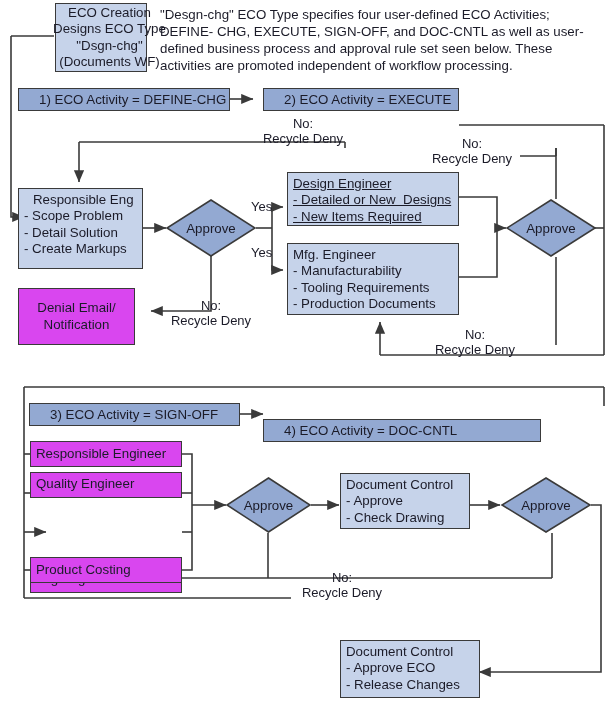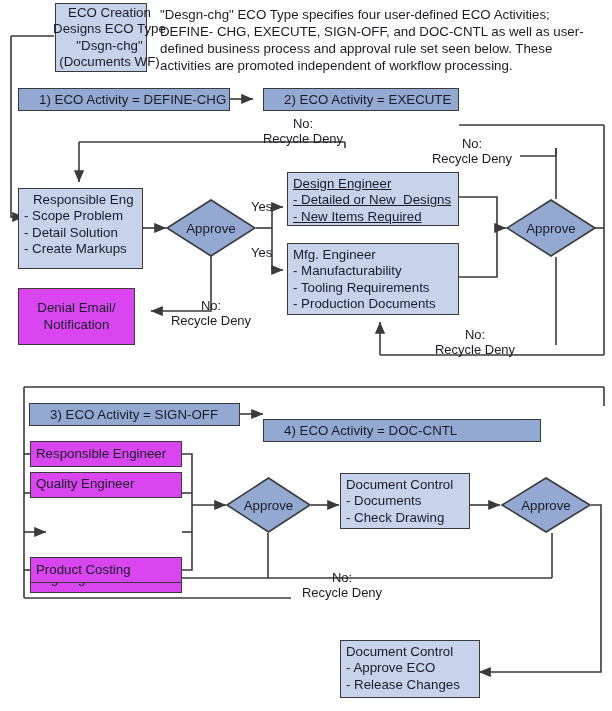--- a/index.html
+++ b/index.html
@@ -241,21 +241,21 @@
   </div>
   <div class="node mid pad-left" style="left:30px; top:519px; width:152px; height:26px; display:flex; align-items:flex-start;margin-top:48px;">
     <span class="ln">Mfg Engineer</span>
   </div>
   <div class="node mid pad-left" style="left:30px; top:557px; width:152px; height:26px; display:flex; align-items:center;">
     <span class="ln">Product Costing</span>
   </div>
 
   <div class="node light pad-left" style="left:340px; top:473px; width:130px; height:56px;">
     <span class="ln">Document Control</span>
-    <span class="ln">- Documents</span>
+    <span class="ln">- Approve</span>
     <span class="ln">- Check Drawing</span>
   </div>
 
   <div class="node light pad-left" style="left:340px; top:640px; width:140px; height:58px;">
     <span class="ln">Document Control</span>
     <span class="ln">- Approve ECO</span>
     <span class="ln">- Release Changes</span>
   </div>
 
   <div class="diamond" style="left:165px; top:198px; width:92px; height:60px;">

